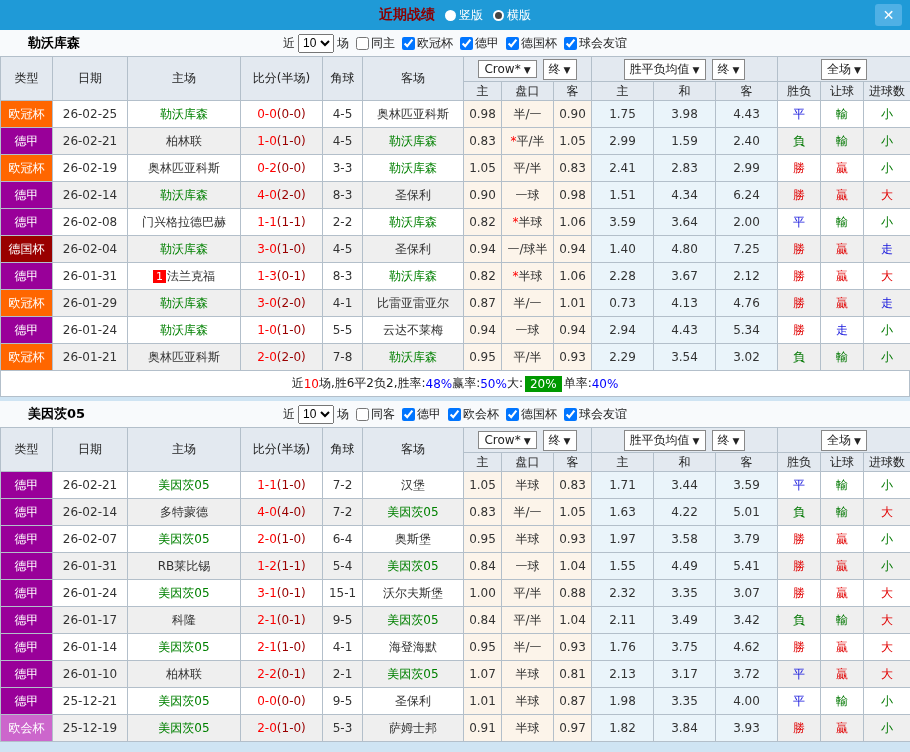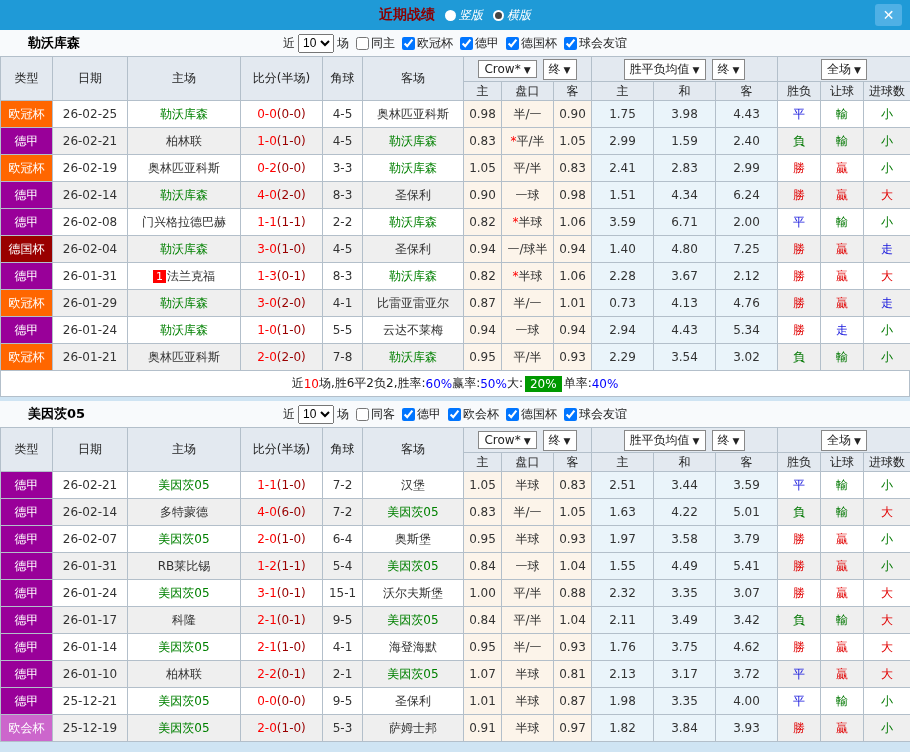--- a/index.html
+++ b/index.html
@@ -18,21 +18,21 @@
   .title { color:#8b0000; font-weight:bold; font-size:14px; }
   .radio {
     width:11px; height:11px; border-radius:50%; background:#fff;
     display:inline-block; margin:0 3px 0 10px; position:relative; vertical-align:-1px;
     cursor:pointer;
   }
   .radio.sel::after {
     content:""; position:absolute; left:2px; top:2px; width:7px; height:7px;
     border-radius:50%; background:#444;
   }
-  .radio-label { color:#fff; font-size:12px;font-style:italic; }
+  .radio-label { color:#fff; font-size:12px; }
   .close-btn {
     position:absolute; right:8px; top:4px; width:27px; height:22px;
     background:#4fb0e5; color:#fff; font-weight:bold; text-align:center;
     line-height:22px; border-radius:3px; font-size:14px; cursor:pointer;
   }
   
   .section { background:#fff; }
   .team-row {
     height:26px; background:#f8fafc; position:relative;
     display:flex; align-items:center;
@@ -225,21 +225,21 @@
             <td class="typec" style="background: rgb(153, 0, 153);">德甲</td>
             <td>26-02-08</td>
             <td><span>门兴格拉德巴赫</span></td>
             <td><span class="score-m">1-1</span><span class="score-h">(1-1)</span></td>
             <td>2-2</td>
             <td><span class="hl">勒沃库森</span></td>
             <td class="crow">0.82</td>
             <td class="crow"><span class="star">*</span><span>半球</span></td>
             <td class="crow">1.06</td>
             <td class="avg">3.59</td>
-            <td class="avg">6.71</td>
+            <td class="avg">3.64</td>
             <td class="avg">2.00</td>
             <td style="color: rgb(20, 20, 220);">平</td>
             <td style="color: rgb(0, 119, 0);">輸</td>
             <td style="color: rgb(0, 119, 0);">小</td>
           </tr>
           <tr class="alt">
             <td class="typec" style="background: rgb(153, 0, 0);">德国杯</td>
             <td>26-02-04</td>
             <td><span class="hl">勒沃库森</span></td>
             <td><span class="score-m">3-0</span><span class="score-h">(1-0)</span></td>
@@ -323,21 +323,21 @@
             <td style="color: rgb(0, 119, 0);">輸</td>
             <td style="color: rgb(0, 119, 0);">小</td>
           </tr>
         </tbody>
       </table>
       <div class="summary">
         <span class="k">近</span>
         <span class="r">10</span>
         <span class="k">场,胜6平2负2, </span>
         <span class="k">胜率:</span>
-        <span class="b">60%</span>
+        <span class="b">48%</span>
         <span class="k"> 赢率:</span>
         <span class="b">50%</span>
         <span class="k"> 大:</span>
         <span class="gb">20%</span>
         <span class="k"> 单率:</span>
         <span class="b">40%</span>
       </div>
     </div>
     <div class="gap"></div>
     <div class="section">
@@ -405,32 +405,32 @@
           <tr>
             <td class="typec" style="background: rgb(153, 0, 153);">德甲</td>
             <td>26-02-21</td>
             <td><span class="hl">美因茨05</span></td>
             <td><span class="score-m">1-1</span><span class="score-h">(1-0)</span></td>
             <td>7-2</td>
             <td><span>汉堡</span></td>
             <td class="crow">1.05</td>
             <td class="crow"><span>半球</span></td>
             <td class="crow">0.83</td>
-            <td class="avg">2.51</td>
+            <td class="avg">1.71</td>
             <td class="avg">3.44</td>
             <td class="avg">3.59</td>
             <td style="color: rgb(20, 20, 220);">平</td>
             <td style="color: rgb(0, 119, 0);">輸</td>
             <td style="color: rgb(0, 119, 0);">小</td>
           </tr>
           <tr class="alt">
             <td class="typec" style="background: rgb(153, 0, 153);">德甲</td>
             <td>26-02-14</td>
             <td><span>多特蒙德</span></td>
-            <td><span class="score-m">4-0</span><span class="score-h">(6-0)</span></td>
+            <td><span class="score-m">4-0</span><span class="score-h">(4-0)</span></td>
             <td>7-2</td>
             <td><span class="hl">美因茨05</span></td>
             <td class="crow">0.83</td>
             <td class="crow"><span>半/一</span></td>
             <td class="crow">1.05</td>
             <td class="avg">1.63</td>
             <td class="avg">4.22</td>
             <td class="avg">5.01</td>
             <td style="color: rgb(0, 119, 0);">負</td>
             <td style="color: rgb(0, 119, 0);">輸</td>

